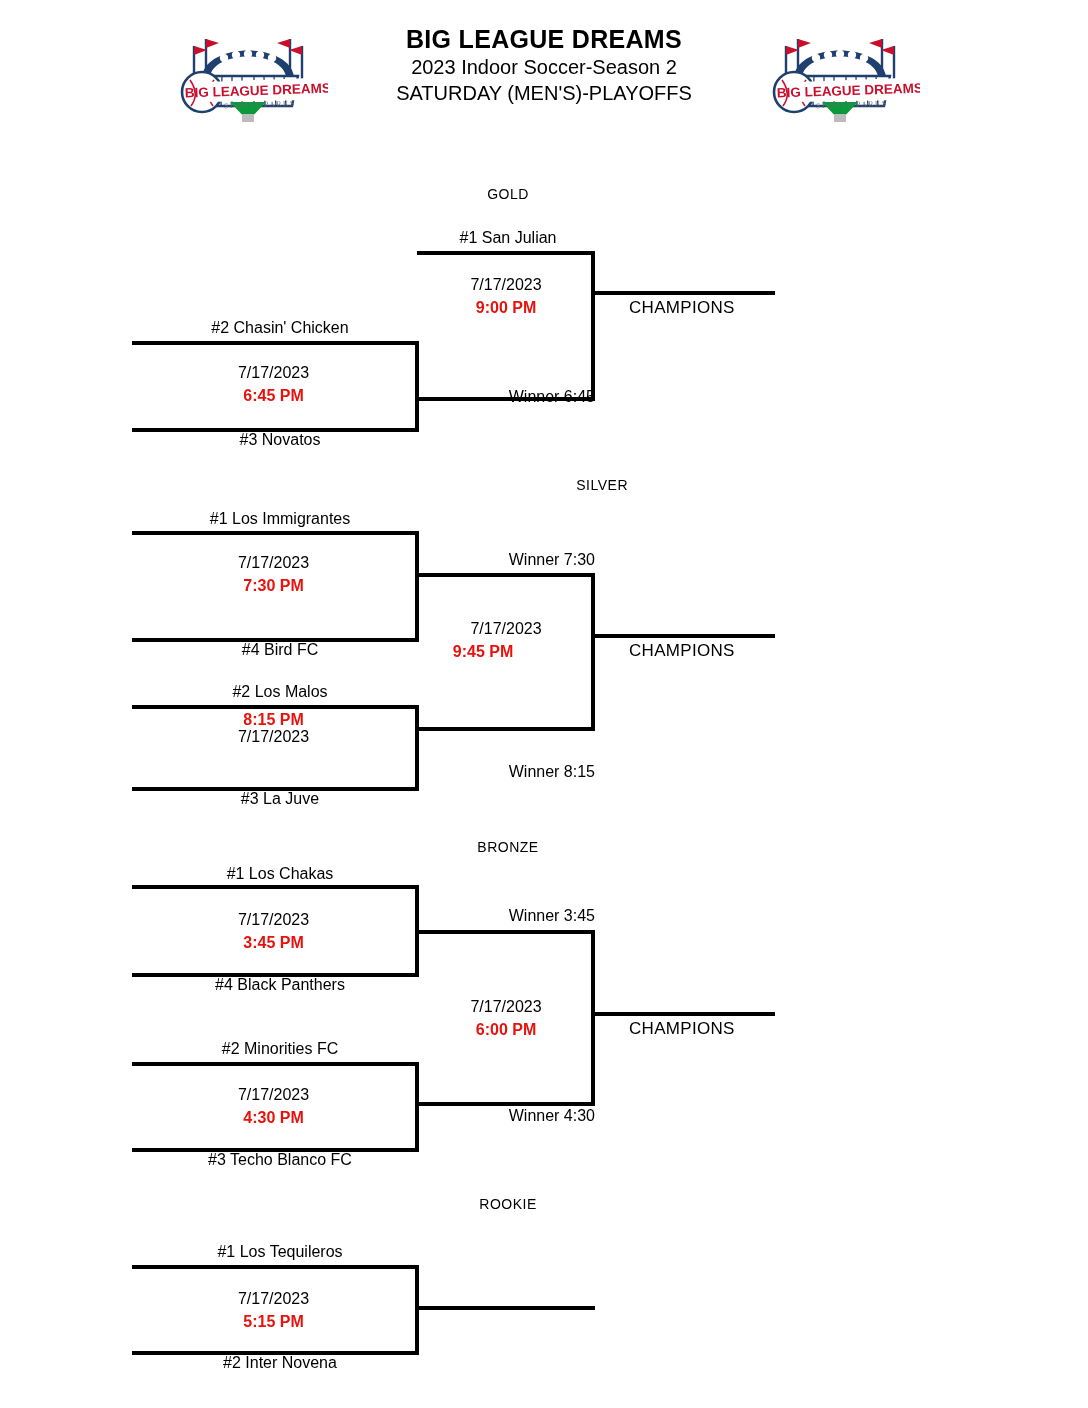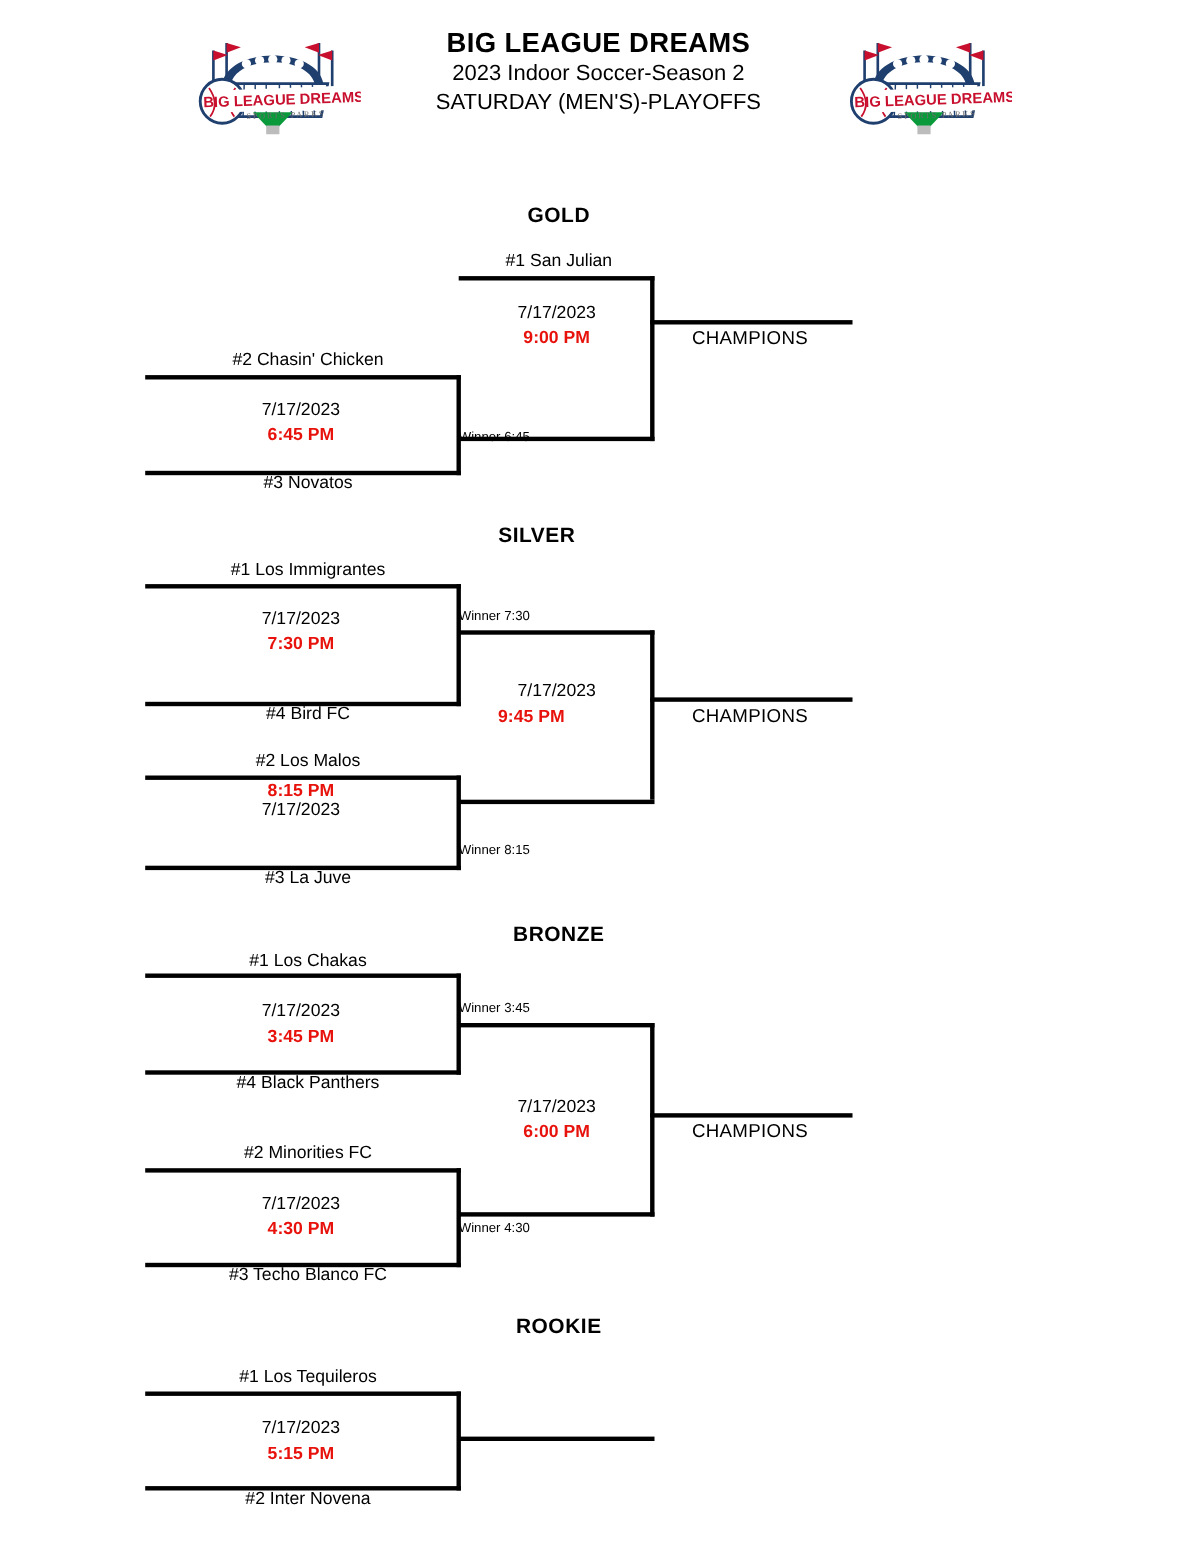--- a/index.html
+++ b/index.html
@@ -57,22 +57,22 @@
     white-space: nowrap;
   }
 
   
   .division { position: absolute; left: 0; width: 1088px; }
 
   .div-title {
     position: absolute;
     width: 240px;
     text-align: center;
-    font-size: 19px;
-    font-weight: bold;
+    font-size: 14px;
+    font-weight: normal;
     letter-spacing: 0.5px;
   }
 
   .hline {
     position: absolute;
     height: 4px;
     background: #000000;
   }
   .vline {
     position: absolute;
@@ -98,22 +98,22 @@
     position: absolute;
     font-size: 16px;
     font-weight: bold;
     text-align: center;
     white-space: nowrap;
     line-height: 21px;
     color: #e8120c;
   }
   .winner-label {
     position: absolute;
-    font-size: 12px;
-    text-align: left;
+    font-size: 16px;
+    text-align: right;
     white-space: nowrap;
     line-height: 18px;
   }
   .champions-label {
     position: absolute;
     font-size: 17px;
     text-align: right;
     white-space: nowrap;
     letter-spacing: 0.3px;
   }
@@ -249,21 +249,21 @@
   <div class="hline" style="left:132px; top:428px; width:287px;"></div>
 
   <div class="gamedate" style="left:132px; top:362px; width:283px;">7/17/2023</div>
   <div class="gametime" style="left:132px; top:385px; width:283px;">6:45 PM</div>
   <div class="team" style="left:145px; top:431px; width:270px;">#3 Novatos</div>
 
   <div class="winner-label" style="left:417px; top:388px; width:178px;">Winner 6:45</div>
 </div>
 
 <div class="division">
-  <div class="div-title" style="left:368px; top:477px;">SILVER</div>
+  <div class="div-title" style="left:388px; top:477px;text-align:right;">SILVER</div>
 
   <div class="team" style="left:145px; top:510px; width:270px;">#1 Los Immigrantes</div>
   <div class="hline" style="left:132px; top:531px; width:287px;"></div>
   <div class="vline" style="left:415px; top:531px; height:111px;"></div>
   <div class="hline" style="left:132px; top:638px; width:287px;"></div>
   <div class="gamedate" style="left:132px; top:552px; width:283px;">7/17/2023</div>
   <div class="gametime" style="left:132px; top:575px; width:283px;">7:30 PM</div>
   <div class="team" style="left:145px; top:641px; width:270px;">#4 Bird FC</div>
   <div class="winner-label" style="left:417px; top:551px; width:178px;">Winner 7:30</div>
 

